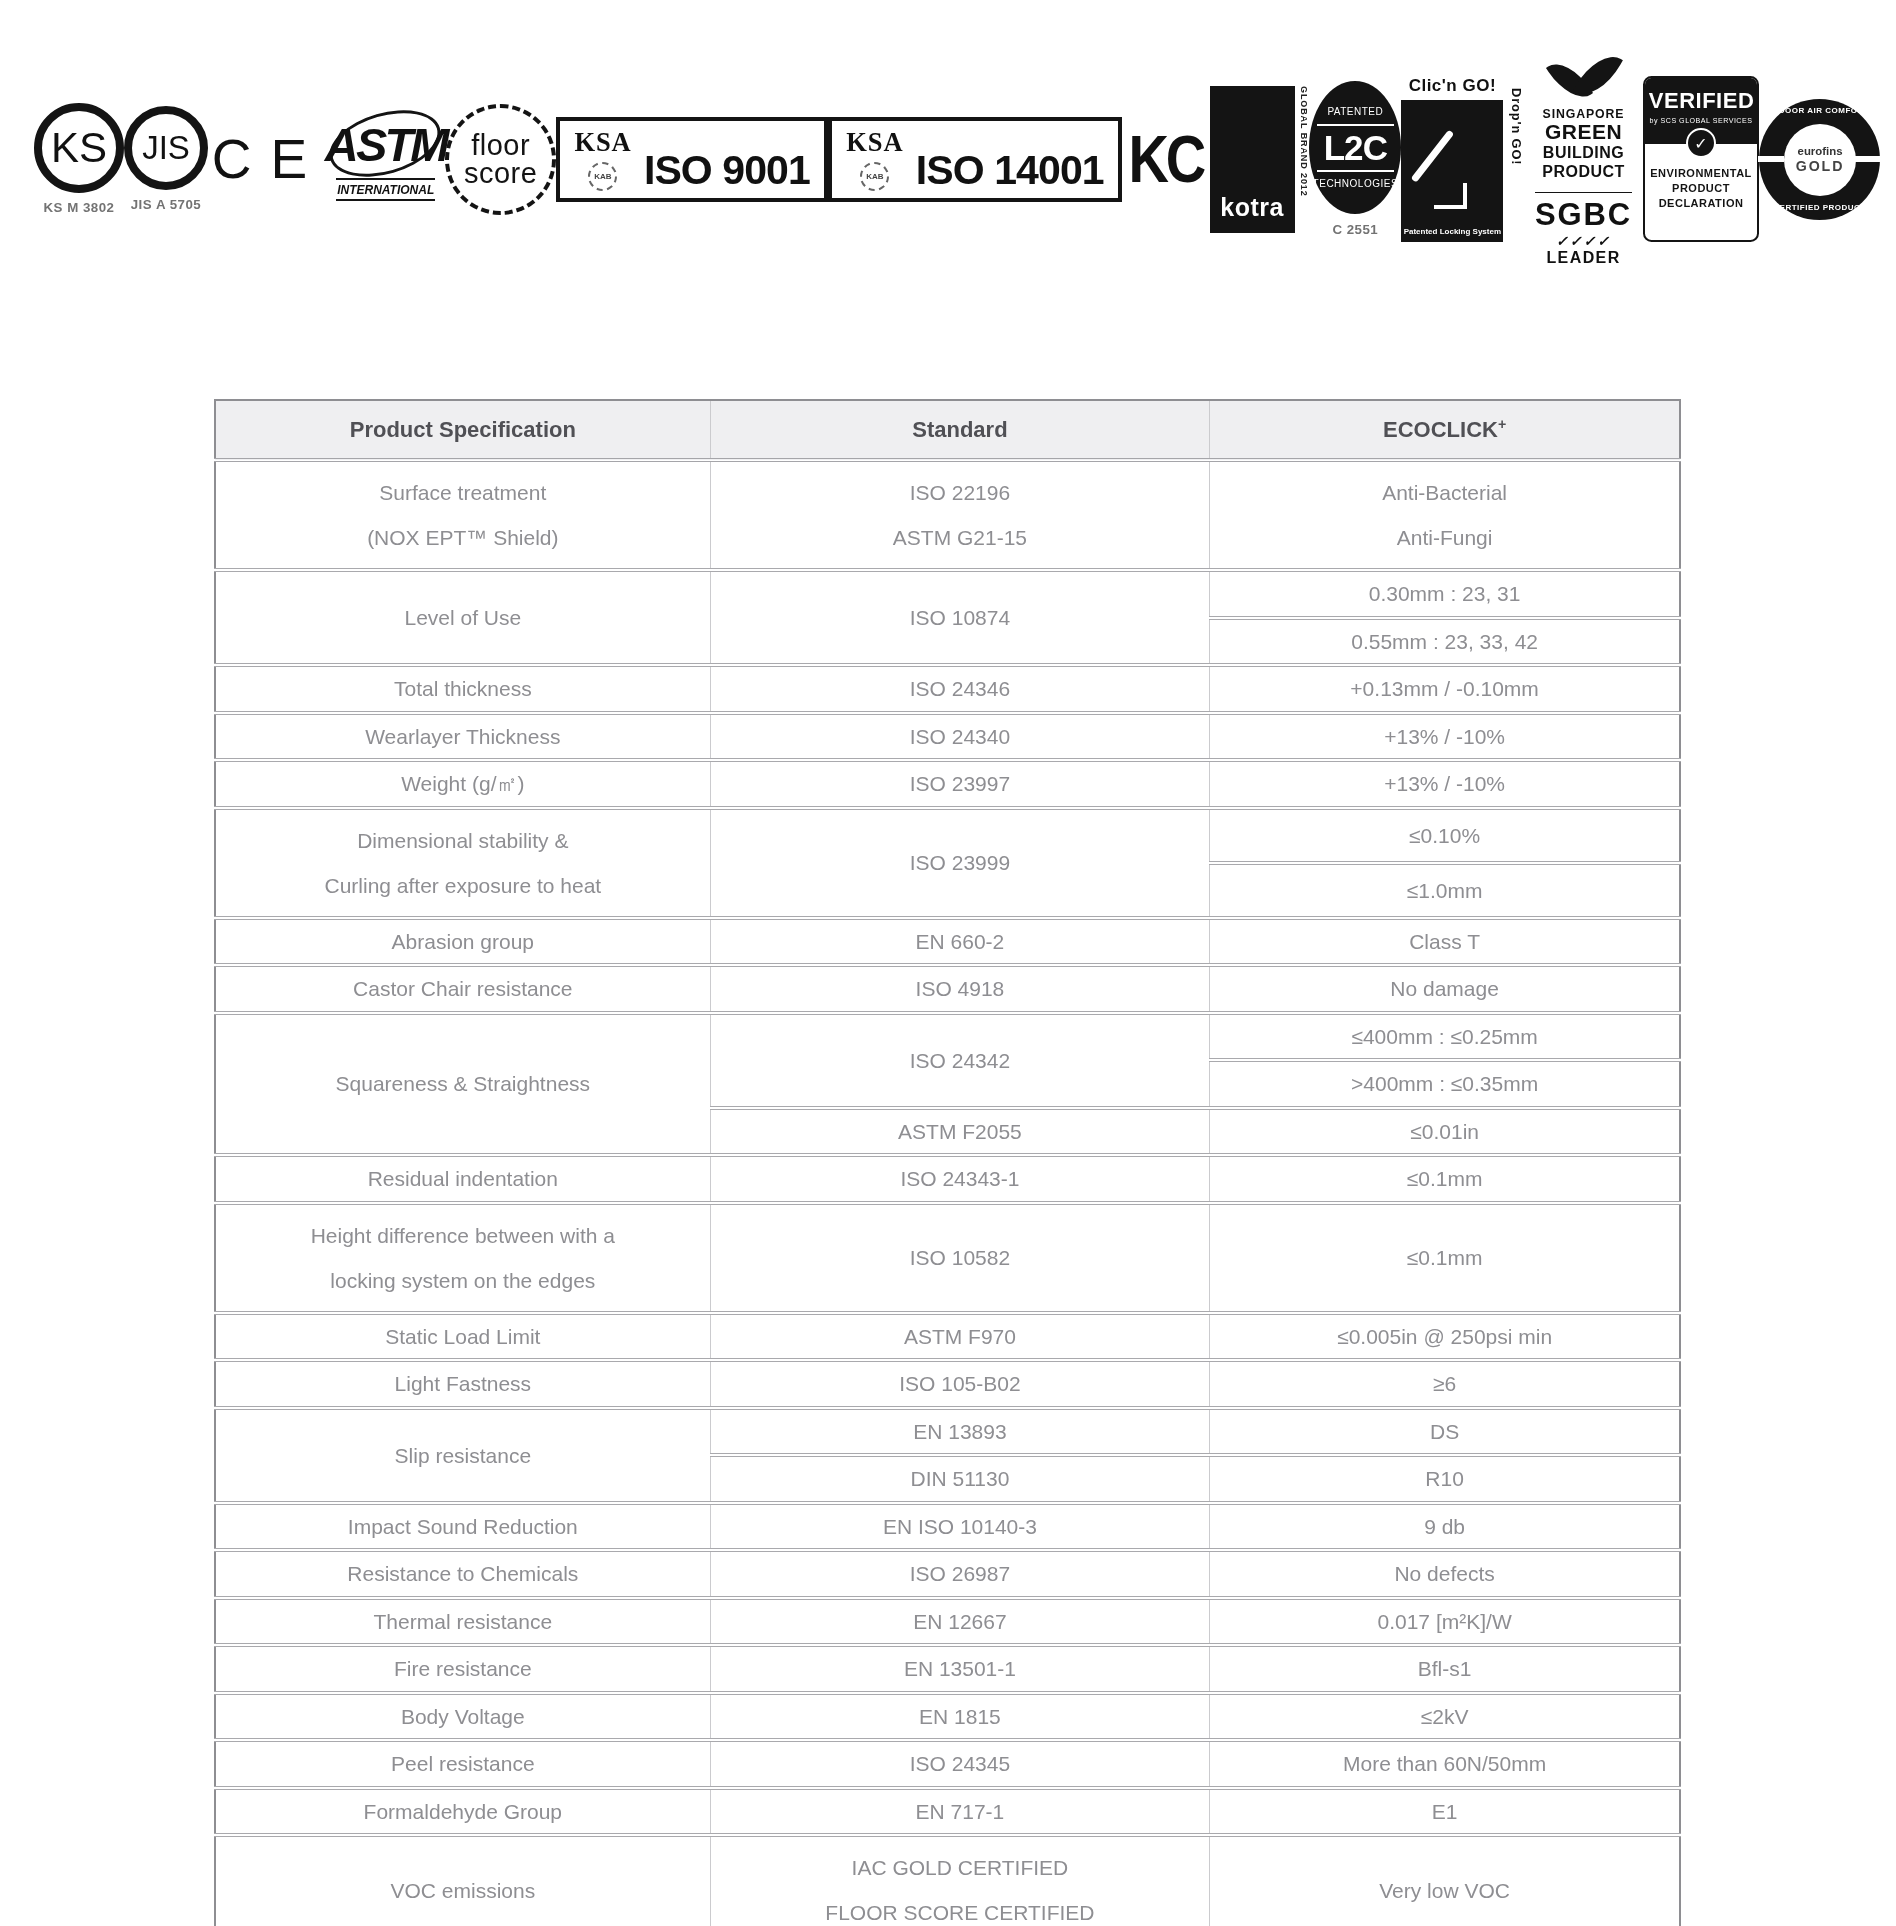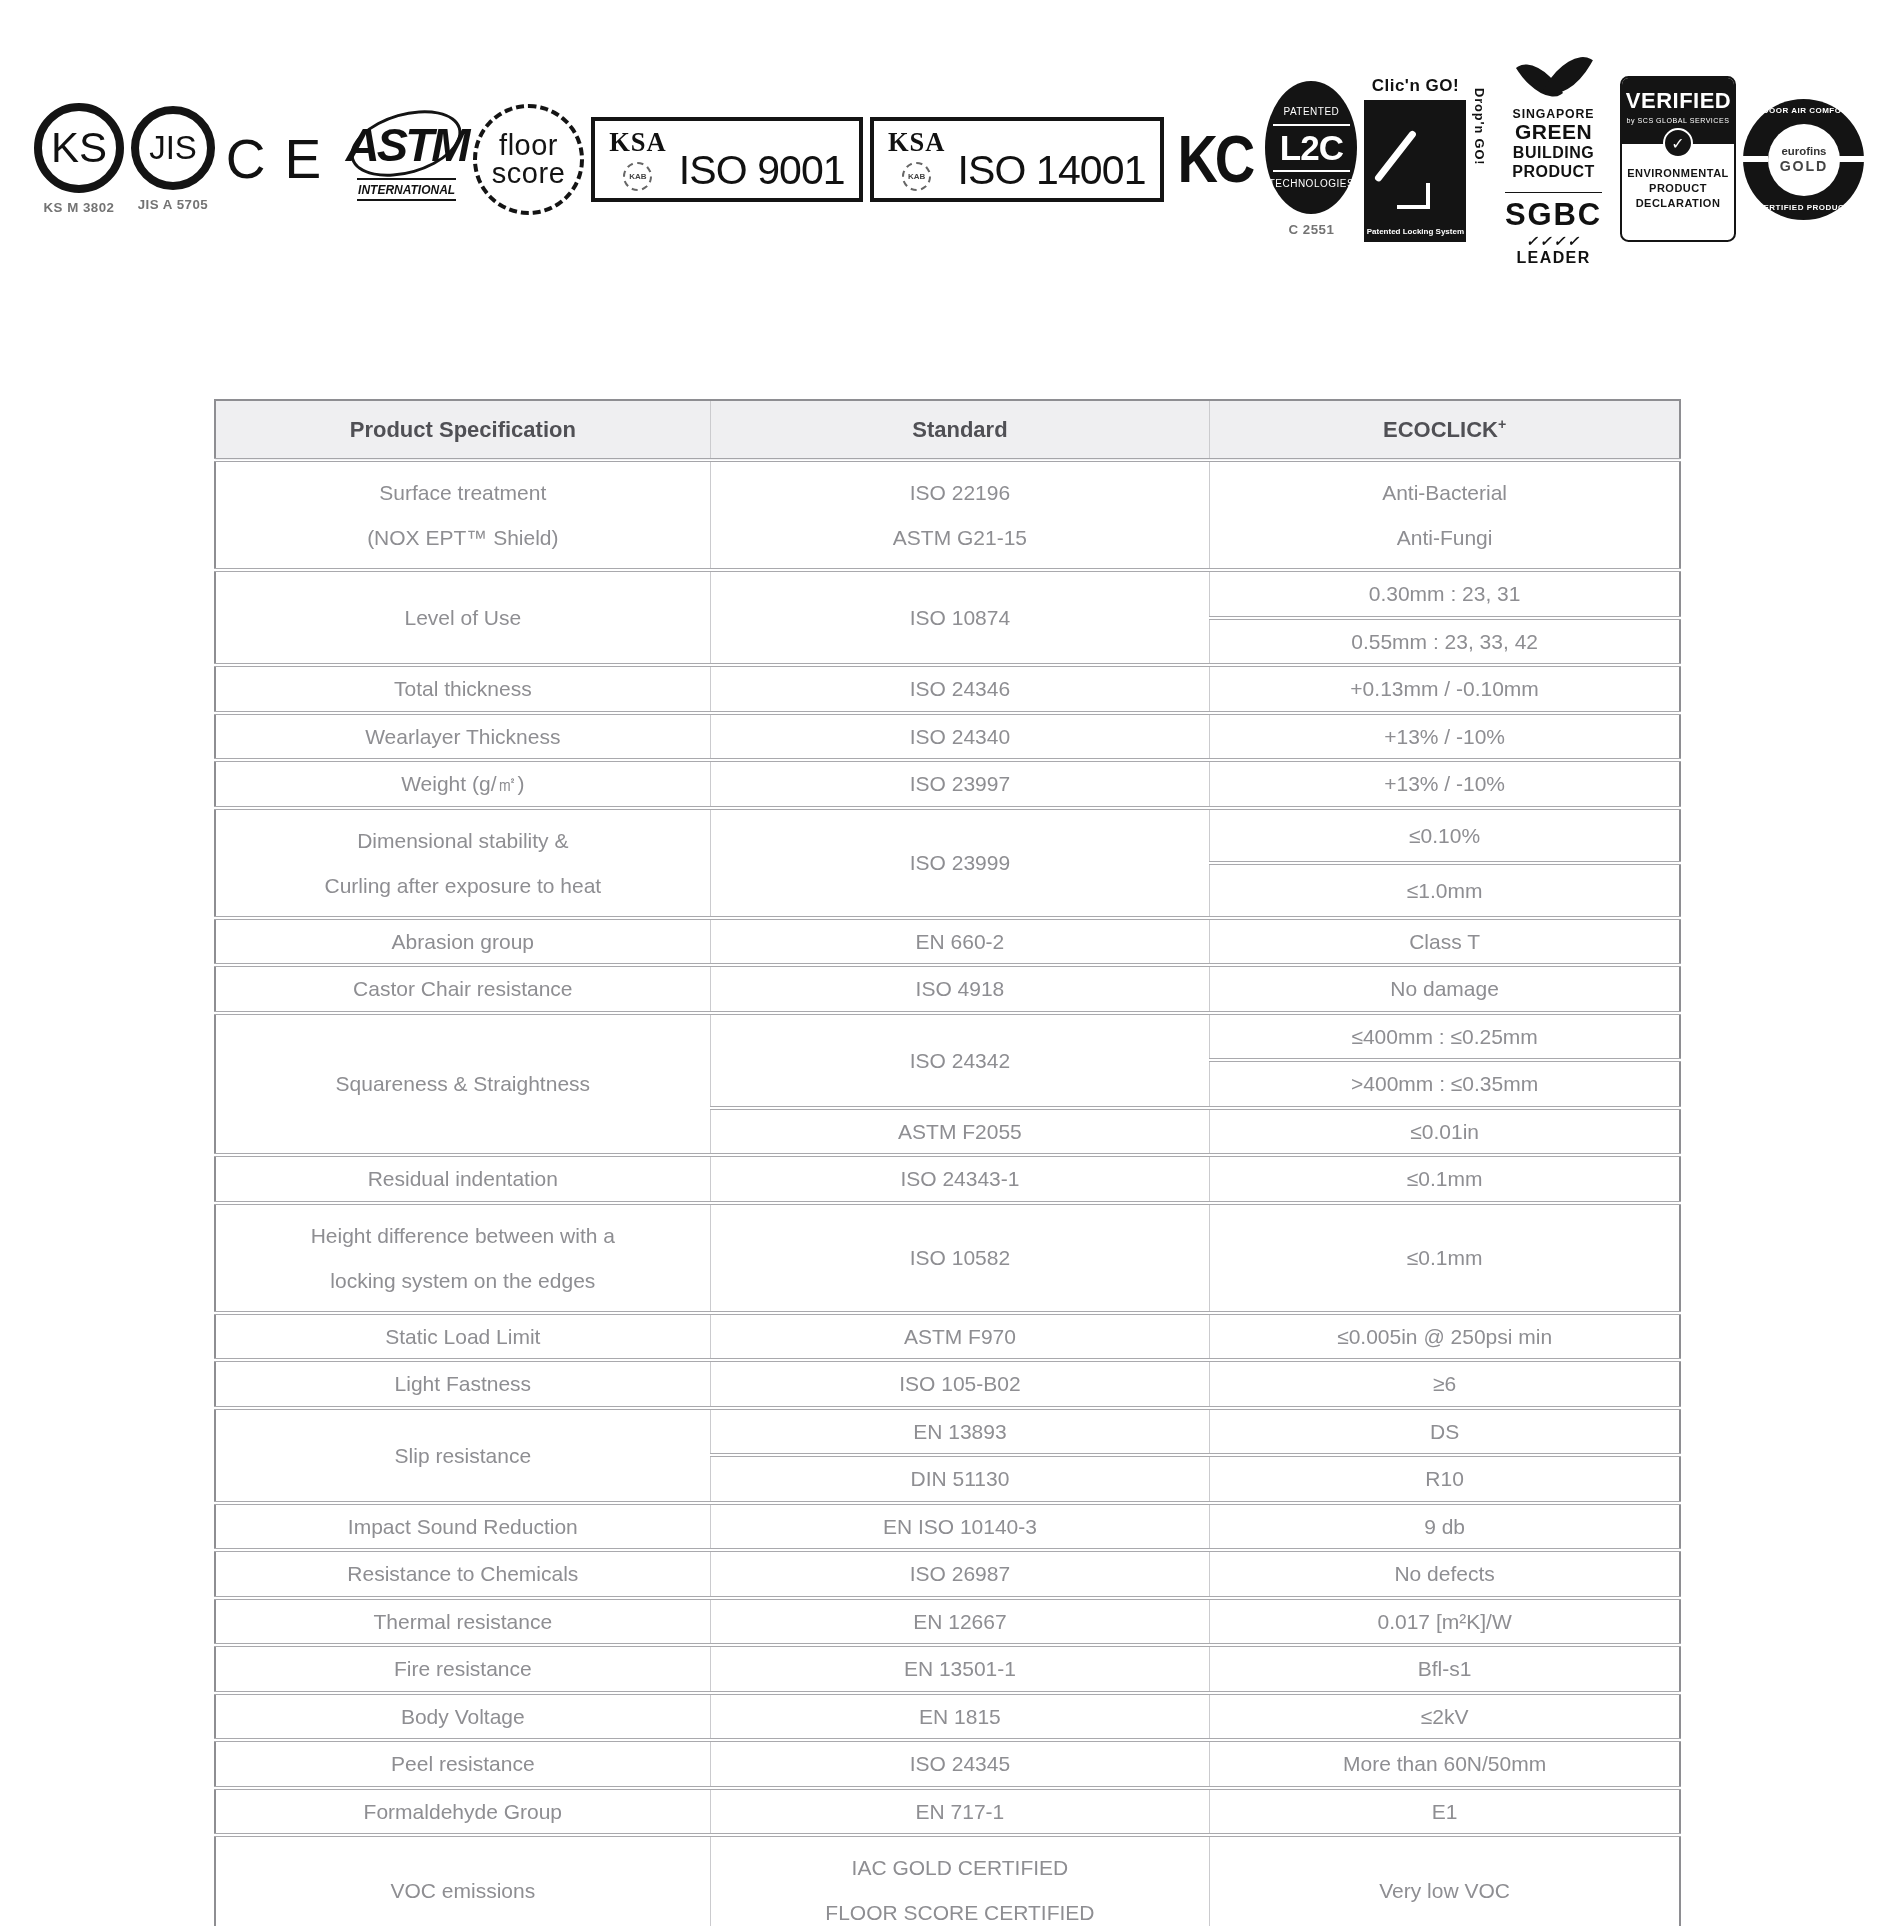--- a/index.html
+++ b/index.html
@@ -25,21 +25,21 @@
   .astm-ellipse { position: absolute; left: 1.9px; top: -3.8px; width: 114px; height: 61px; border: 3.8px solid #141414; border-radius: 50%; transform: rotate(-16deg); z-index: 1; }
   .astm-sub { margin-top: 6.6px; font-size: 12px; font-weight: bold; font-style: italic; border-top: 2.8px solid #141414; border-bottom: 2.8px solid #141414; padding: 2.4px 0.9px; position: relative; z-index: 2; background: #fff; }
 
   .fs-circle { width: 111px; height: 111px; border: 4.3px dashed #141414; border-radius: 50%; display: flex; flex-direction: column; align-items: center; justify-content: center; background: #fff; }
   .fs-circle span { font-size: 29px; line-height: 28.4px; letter-spacing: 0.5px; color: #141414; }
 
   .ksa-box { border: 4.3px solid #141414; background: #fff; display: flex; align-items: center; gap: 12.3px; padding: 9.5px 14.2px; height: 85px; }
   .ksa-left { display: flex; flex-direction: column; align-items: center; gap: 3.8px; }
   .ksa-brand { font-family: "Liberation Serif", serif; font-weight: bold; font-size: 26.5px; letter-spacing: 0.9px; }
   .kab-seal { width: 29px; height: 29px; border: 2.4px dashed #666; border-radius: 50%; display: flex; align-items: center; justify-content: center; font-size: 8px; font-weight: bold; color: #444; }
-  .iso-text { font-size: 41px; font-weight: normal; letter-spacing: -0.9px; white-space: nowrap; margin-top: 23px; }
+  .iso-text { font-size: 41px; font-weight: bold; letter-spacing: -0.9px; white-space: nowrap; margin-top: 23px; }
 
   .kc-text { font-size: 66px; font-weight: bold; letter-spacing: -3.8px; transform: scaleX(0.85); }
 
   .kotra-wrap { display: flex; align-items: flex-start; gap: 4.7px; }
   .kotra-box { width: 85px; height: 147px; background: #141414; display: flex; align-items: flex-end; justify-content: center; padding-bottom: 10.4px; }
   .kotra-text { color: #fff; font-size: 25px; font-weight: bold; letter-spacing: 0.5px; }
   .kotra-side { writing-mode: vertical-rl; font-size: 9px; font-weight: bold; color: #222; letter-spacing: 0.9px; height: 142px; }
 
   .l2c-oval { width: 92px; height: 133px; background: #141414; border-radius: 50%; display: flex; flex-direction: column; align-items: center; justify-content: center; gap: 6.6px; }
   .l2c-top, .l2c-bottom { color: #fff; font-size: 10px; letter-spacing: 0.5px; }
@@ -172,20 +172,28 @@
         <span class="kab-seal">KAB</span>
       </div>
       <div class="iso-text">ISO 14001</div>
     </div>
   </div>
 
   <div class="logo">
     <div class="kc-text">KC</div>
   </div>
 
+  <div class="logo">
+    <div class="kotra-wrap">
+      <div class="kotra-box">
+        <span class="kotra-text">kotra</span>
+      </div>
+      <div class="kotra-side">GLOBAL BRAND 2012</div>
+    </div>
+  </div>
 
   <div class="logo">
     <div class="l2c-oval">
       <span class="l2c-top">PATENTED</span>
       <span class="l2c-mid">L2C</span>
       <span class="l2c-bottom">TECHNOLOGIES</span>
     </div>
     <div class="cap">C 2551</div>
   </div>
 

